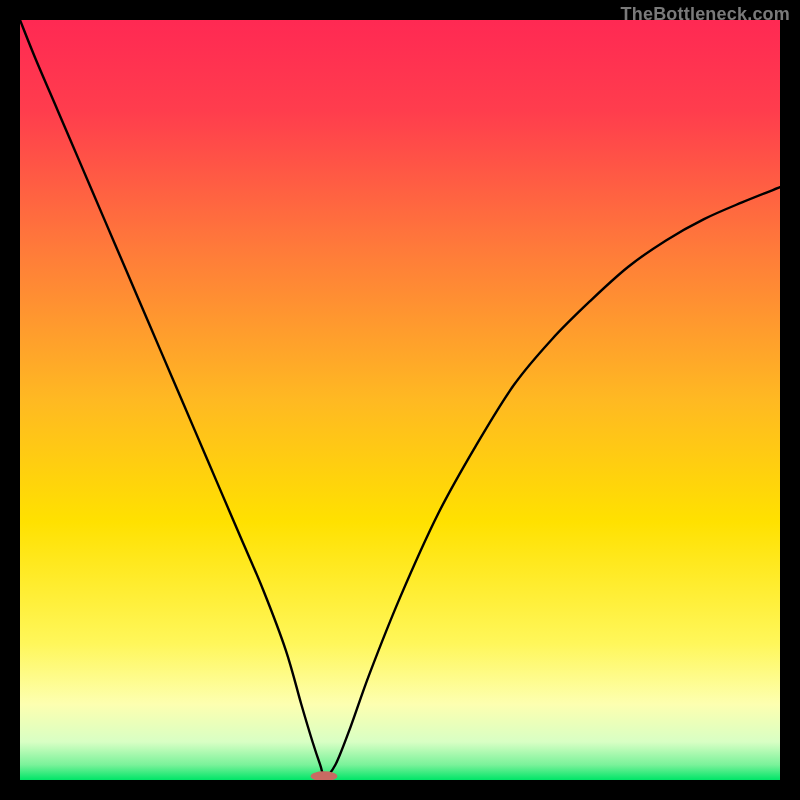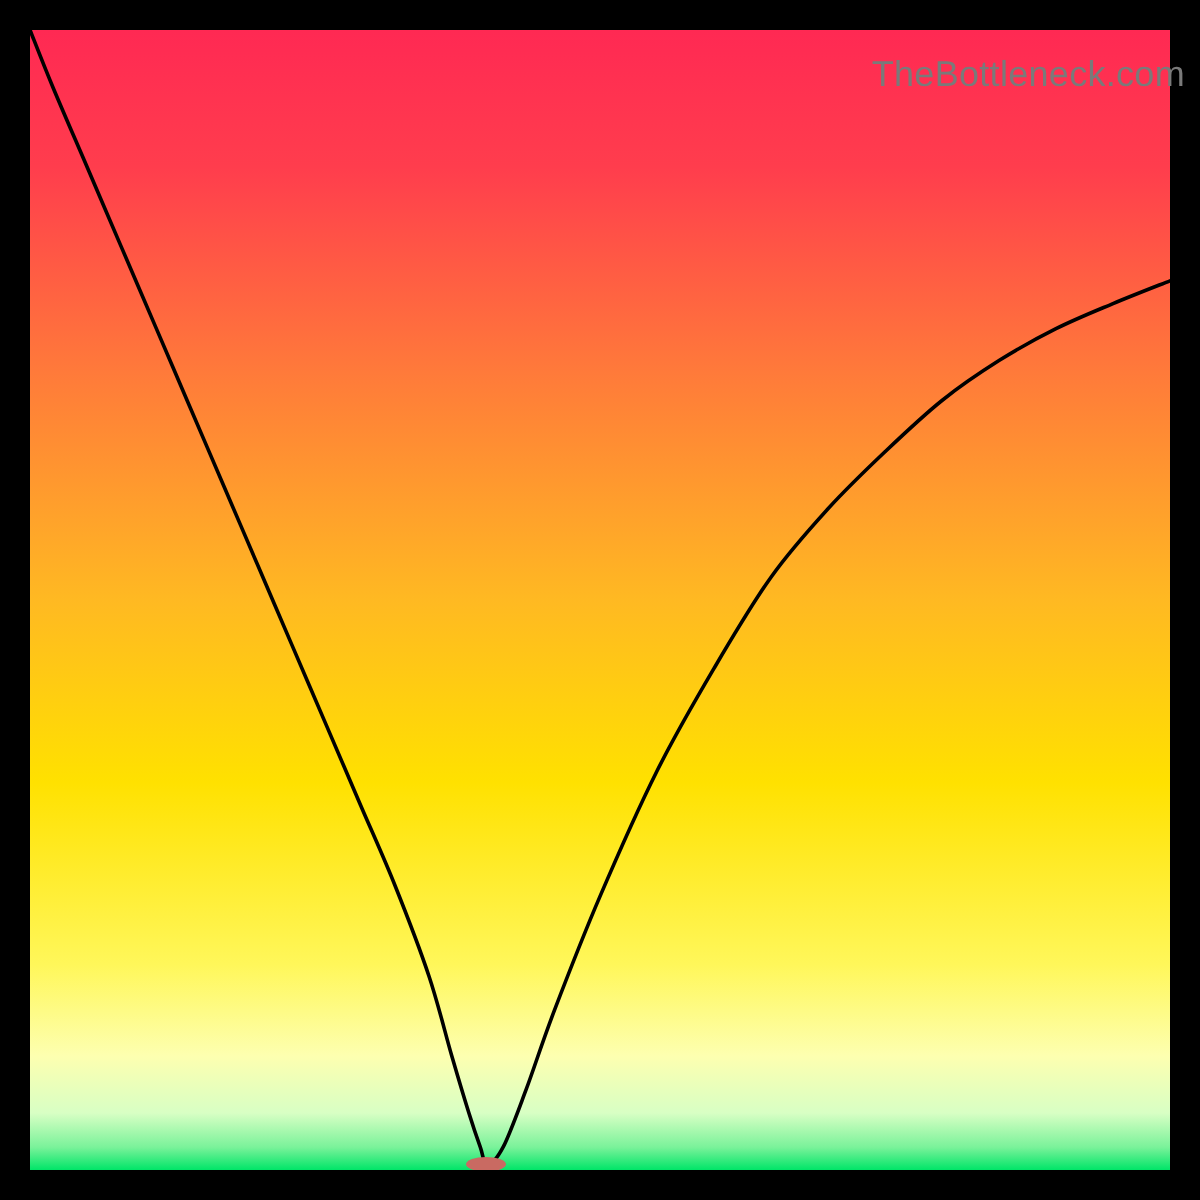--- a/index.html
+++ b/index.html
@@ -24,24 +24,23 @@
     left: 0;
     top: 0;
     width: 760px;
     height: 760px;
   }
   .watermark {
     position: absolute;
     top: 4px;
     right: 10px;
     color: #7a7a7a;
-    font-size: 24px;
-    font-weight: 400;
+    font-size: 18px;
+    font-weight: 700;
     letter-spacing: 0.2px;
-    margin-top: 32px;
   }
   svg {
     display: block;
   }
 </style>
 </head>
 <body>
 
 <div class="frame">
   <svg class="plot-area" width="760" height="760" viewBox="0 0 760 760">

